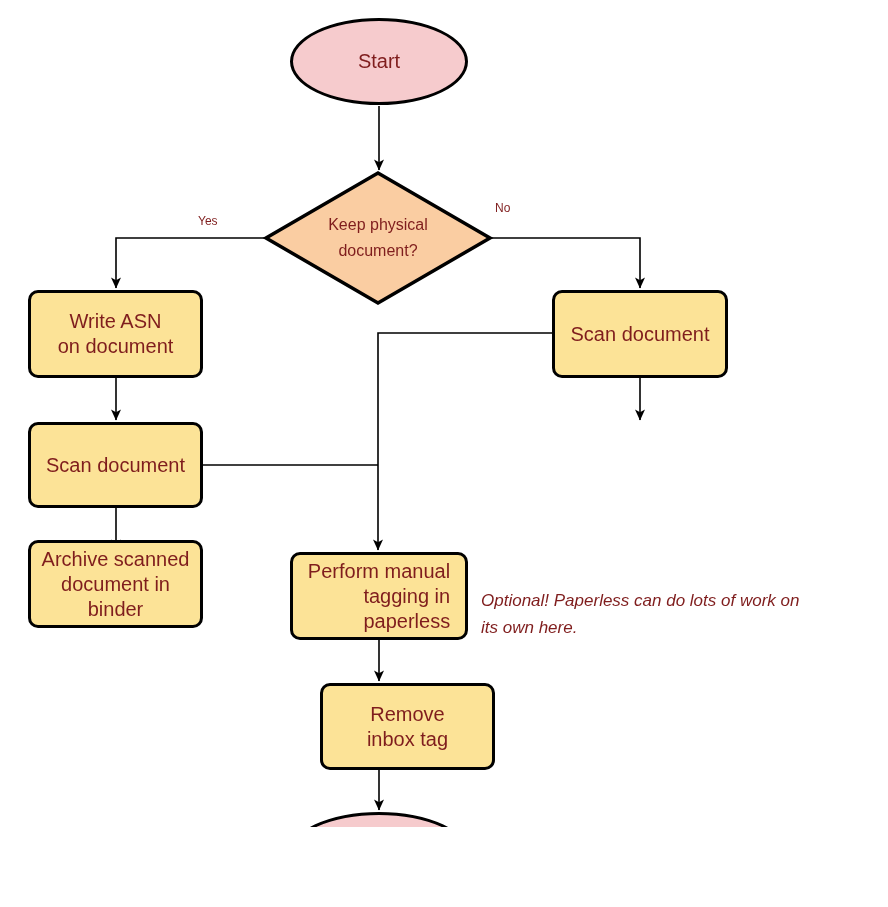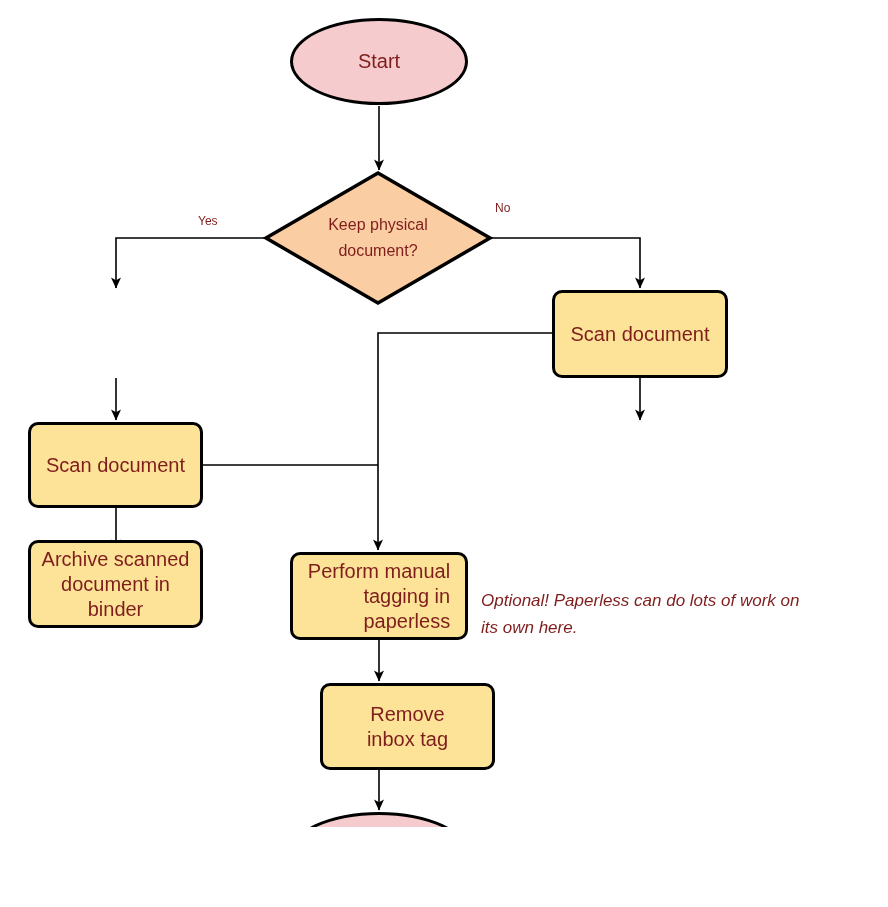--- a/index.html
+++ b/index.html
@@ -89,20 +89,24 @@
     <span>Start</span>
   </div>
 
   <div class="decision-label" style="left:278px; top:212px; width:200px; height:52px;">Keep physical
 document?</div>
 
   <div class="edge-label" style="left:198px; top:211px; width:60px;">Yes</div>
 
   <div class="edge-label" style="left:495px; top:198px; width:50px;">No</div>
 
+  <div class="node process" style="left:28px; top:290px; width:175px; height:88px;">
+    <span>Write ASN
+on document</span>
+  </div>
 
   <div class="node process" style="left:552px; top:290px; width:176px; height:88px;">
     <span>Scan document</span>
   </div>
 
   <div class="node process" style="left:28px; top:422px; width:175px; height:86px;">
     <span>Scan document</span>
   </div>
 
 

